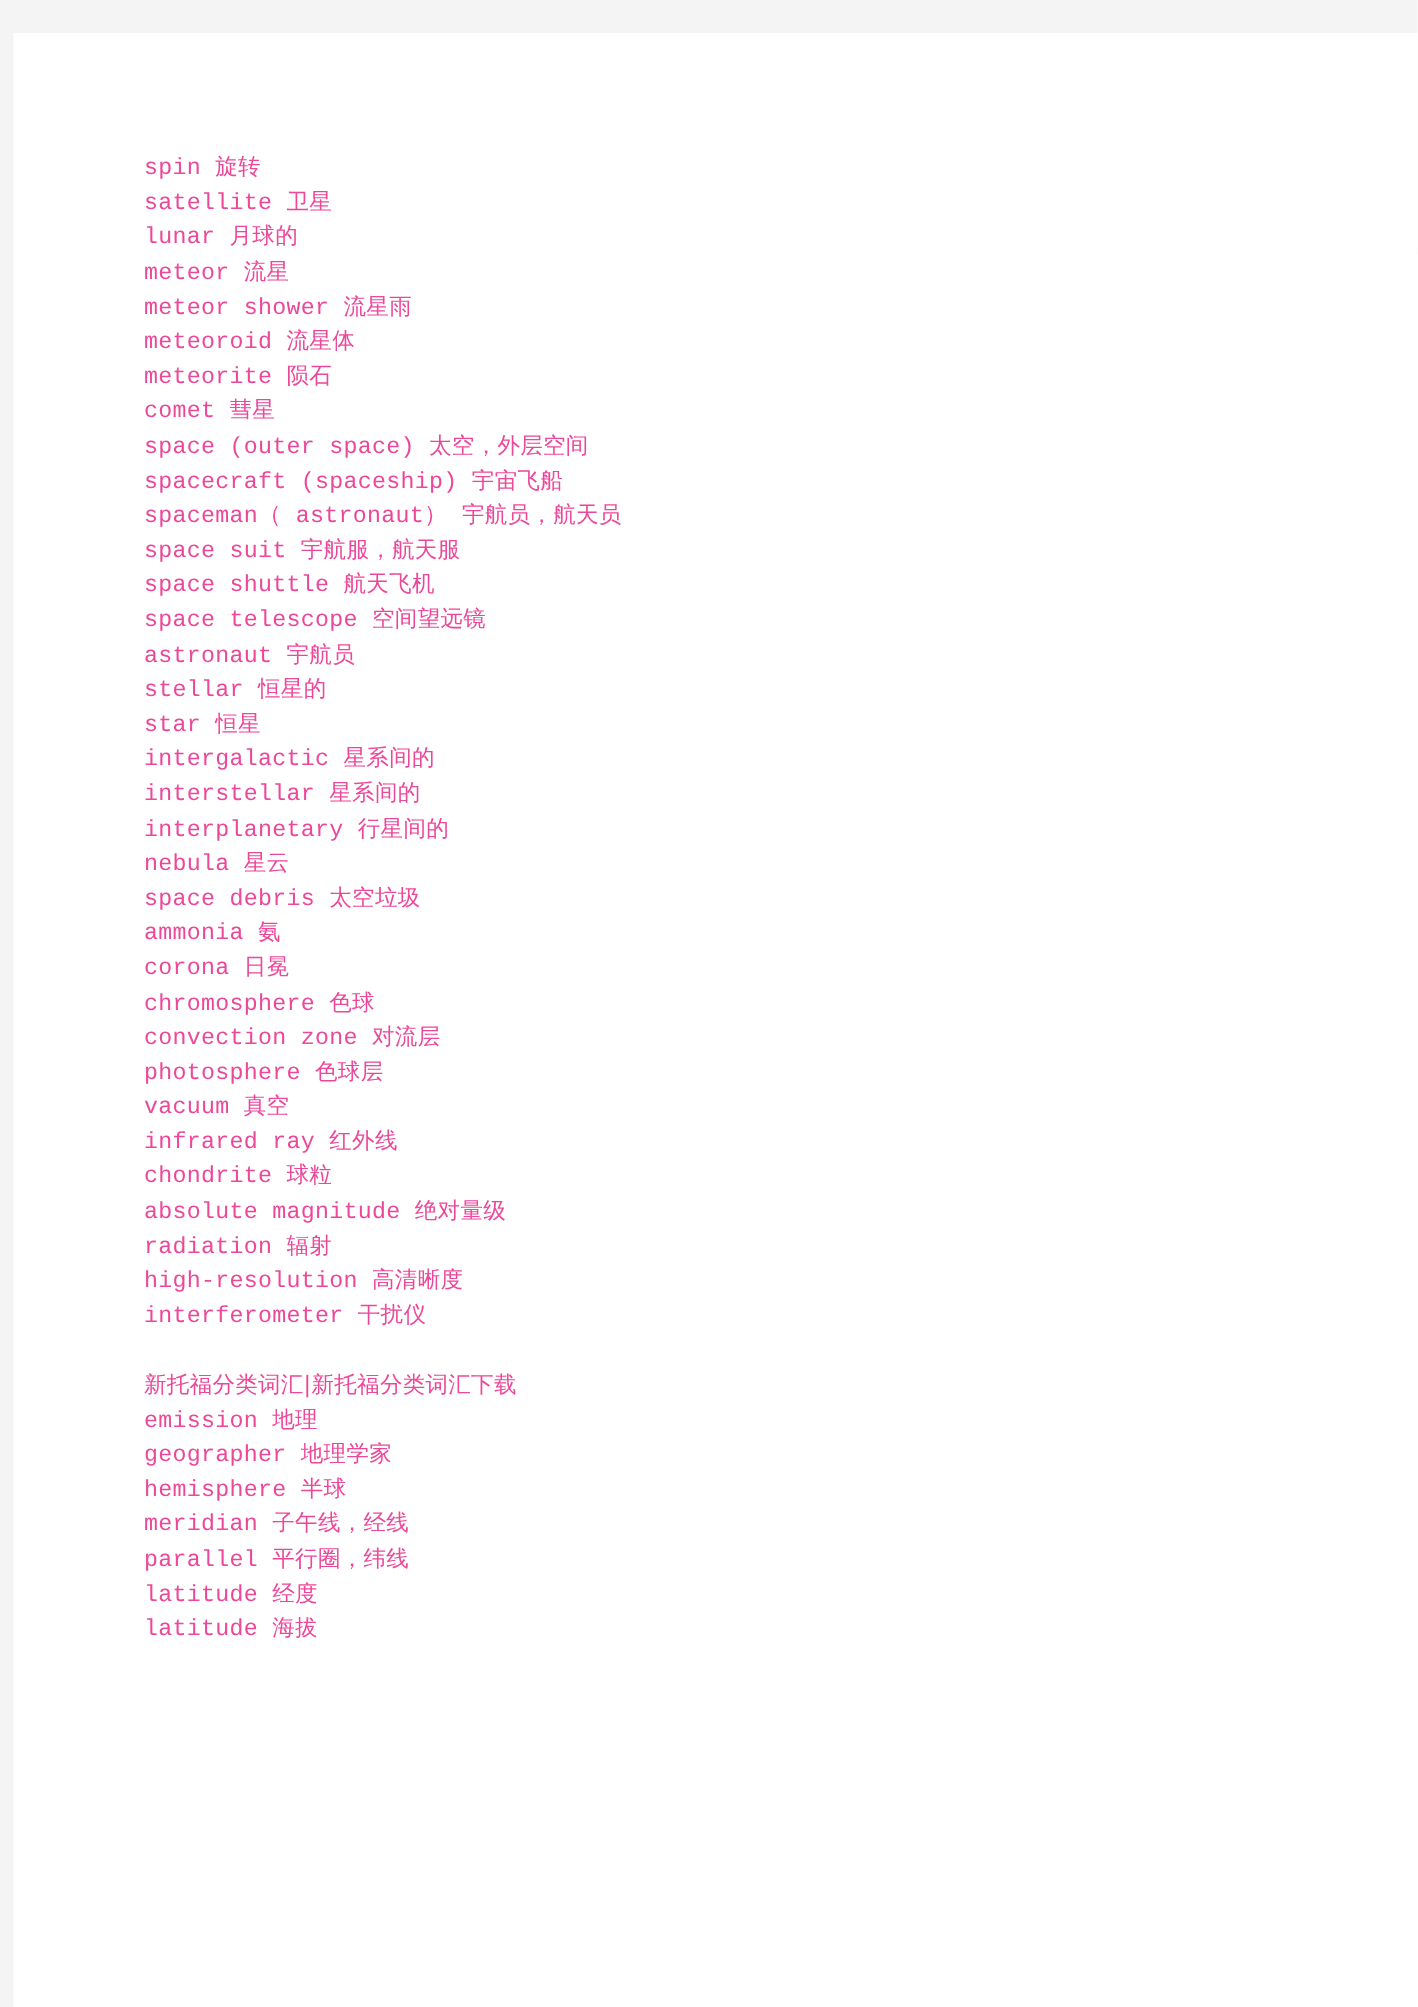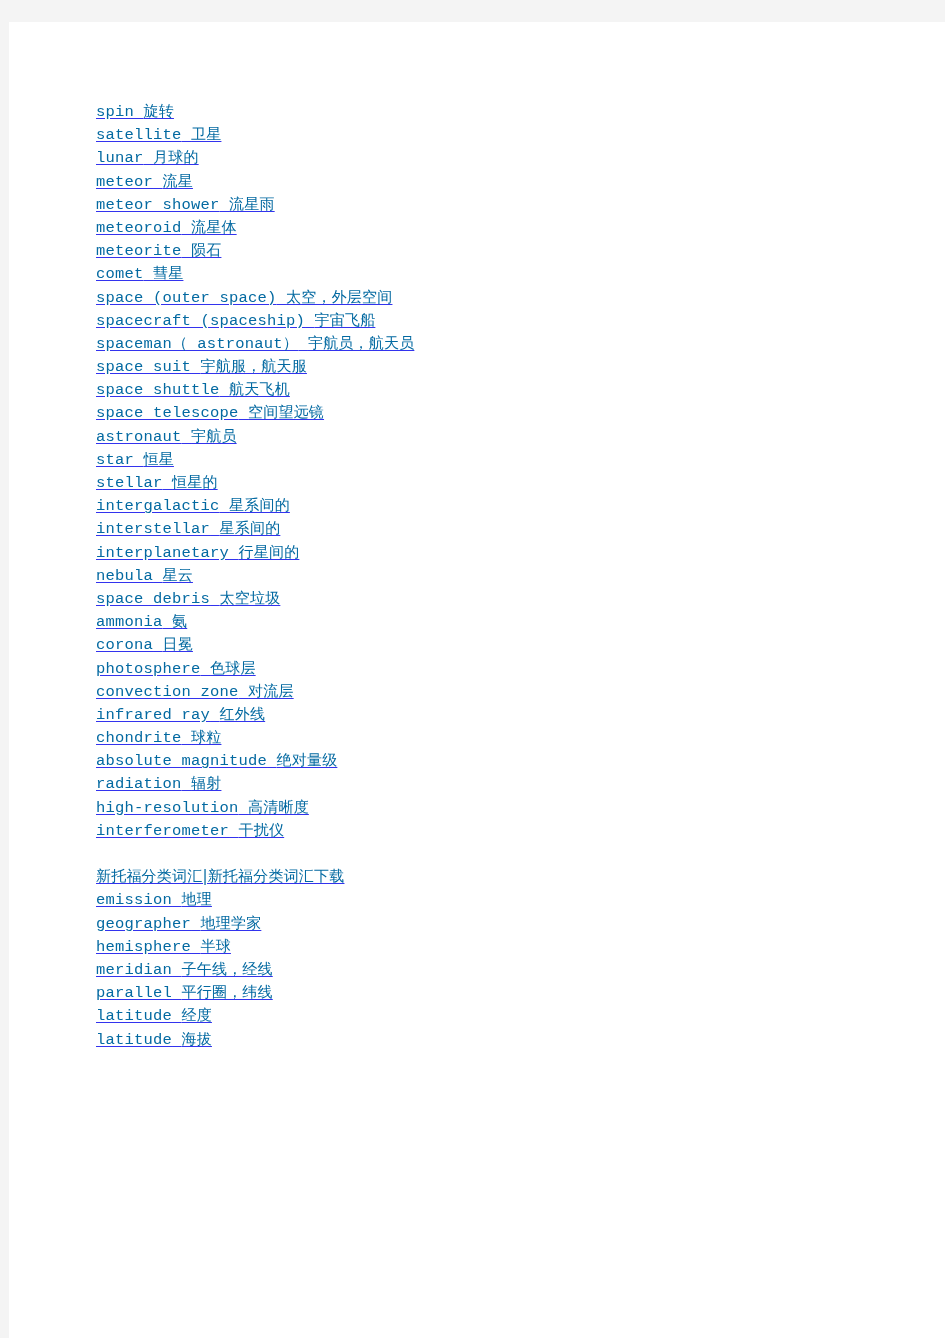--- a/index.html
+++ b/index.html
@@ -28,22 +28,21 @@
   .line {
     height: 23.2px;
     line-height: 23.2px;
     white-space: nowrap;
     font-size: 15.5px;
   }
   .line.blank {
     height: 23.2px;
   }
   .vocab-link {
-    color: #0369a1;
-    text-decoration: underline;
+    color: #ec4899;
     text-decoration-color: #3333ee;
     text-underline-offset: 2px;
     cursor: pointer;
     font-size: 15.5px;
     letter-spacing: 0.2px;
   }
   .vocab-link .cn {
     font-family: "DejaVu Sans", "Liberation Sans", sans-serif;
     font-size: 15px;
   }
@@ -64,31 +63,33 @@
       <div class="line"><span class="vocab-link"><span class="en">meteoroid</span> <span class="cn">流星体</span> </span></div>
       <div class="line"><span class="vocab-link"><span class="en">meteorite</span> <span class="cn">陨石</span> </span></div>
       <div class="line"><span class="vocab-link"><span class="en">comet</span> <span class="cn">彗星</span> </span></div>
       <div class="line"><span class="vocab-link"><span class="en">space (outer space)</span> <span class="cn">太空，外层空间</span> </span></div>
       <div class="line"><span class="vocab-link"><span class="en">spacecraft (spaceship)</span> <span class="cn">宇宙飞船</span> </span></div>
       <div class="line"><span class="vocab-link"><span class="en">spaceman（ astronaut）</span> <span class="cn">宇航员，航天员</span> </span></div>
       <div class="line"><span class="vocab-link"><span class="en">space suit</span> <span class="cn">宇航服，航天服</span> </span></div>
       <div class="line"><span class="vocab-link"><span class="en">space shuttle</span> <span class="cn">航天飞机</span> </span></div>
       <div class="line"><span class="vocab-link"><span class="en">space telescope</span> <span class="cn">空间望远镜</span> </span></div>
       <div class="line"><span class="vocab-link"><span class="en">astronaut</span> <span class="cn">宇航员</span> </span></div>
+      <div class="line"><span class="vocab-link"><span class="en">stellar</span> <span class="cn">恒星的</span> </span></div>
       <div class="line"><span class="vocab-link"><span class="en">star</span> <span class="cn">恒星</span> </span></div>
-      <div class="line"><span class="vocab-link"><span class="en">stellar</span> <span class="cn">恒星的</span> </span></div>
       <div class="line"><span class="vocab-link"><span class="en">intergalactic</span> <span class="cn">星系间的</span> </span></div>
       <div class="line"><span class="vocab-link"><span class="en">interstellar</span> <span class="cn">星系间的</span> </span></div>
       <div class="line"><span class="vocab-link"><span class="en">interplanetary</span> <span class="cn">行星间的</span> </span></div>
       <div class="line"><span class="vocab-link"><span class="en">nebula</span> <span class="cn">星云</span> </span></div>
       <div class="line"><span class="vocab-link"><span class="en">space debris</span> <span class="cn">太空垃圾</span> </span></div>
       <div class="line"><span class="vocab-link"><span class="en">ammonia</span> <span class="cn">氨</span> </span></div>
       <div class="line"><span class="vocab-link"><span class="en">corona</span> <span class="cn">日冕</span> </span></div>
+      <div class="line"><span class="vocab-link"><span class="en">chromosphere</span> <span class="cn">色球</span> </span></div>
+      <div class="line"><span class="vocab-link"><span class="en">convection zone</span> <span class="cn">对流层</span> </span></div>
       <div class="line"><span class="vocab-link"><span class="en">photosphere</span> <span class="cn">色球层</span> </span></div>
-      <div class="line"><span class="vocab-link"><span class="en">convection zone</span> <span class="cn">对流层</span> </span></div>
+      <div class="line"><span class="vocab-link"><span class="en">vacuum</span> <span class="cn">真空</span> </span></div>
       <div class="line"><span class="vocab-link"><span class="en">infrared ray</span> <span class="cn">红外线</span> </span></div>
       <div class="line"><span class="vocab-link"><span class="en">chondrite</span> <span class="cn">球粒</span> </span></div>
       <div class="line"><span class="vocab-link"><span class="en">absolute magnitude</span> <span class="cn">绝对量级</span> </span></div>
       <div class="line"><span class="vocab-link"><span class="en">radiation</span> <span class="cn">辐射</span> </span></div>
       <div class="line"><span class="vocab-link"><span class="en">high-resolution</span> <span class="cn">高清晰度</span> </span></div>
       <div class="line"><span class="vocab-link"><span class="en">interferometer</span> <span class="cn">干扰仪</span> </span></div>
       <div class="line blank"></div>
       <div class="line"><span class="vocab-link"><span class="cn">新托福分类词汇|新托福分类词汇下载</span> </span></div>
       <div class="line"><span class="vocab-link"><span class="en">emission</span> <span class="cn">地理</span> </span></div>
       <div class="line"><span class="vocab-link"><span class="en">geographer</span> <span class="cn">地理学家</span> </span></div>

